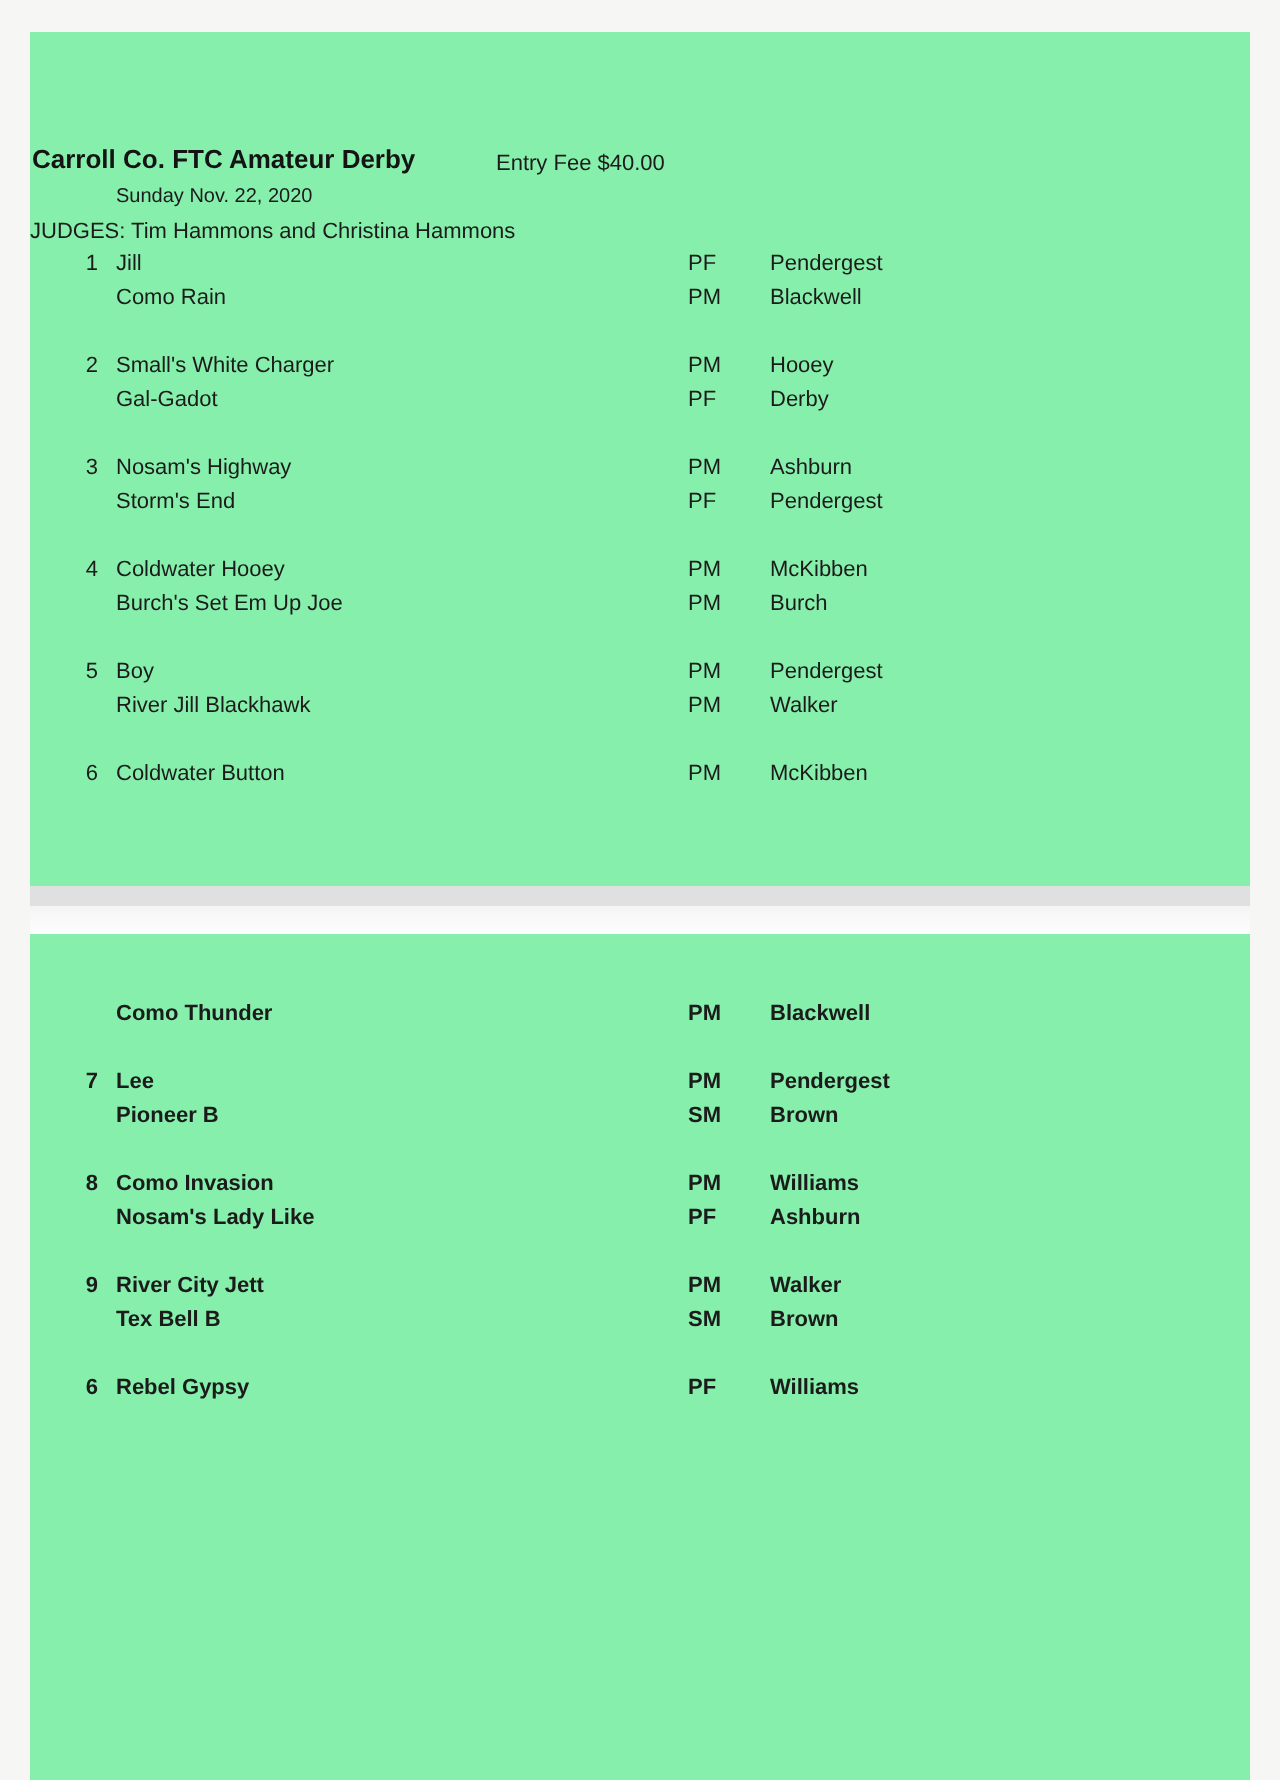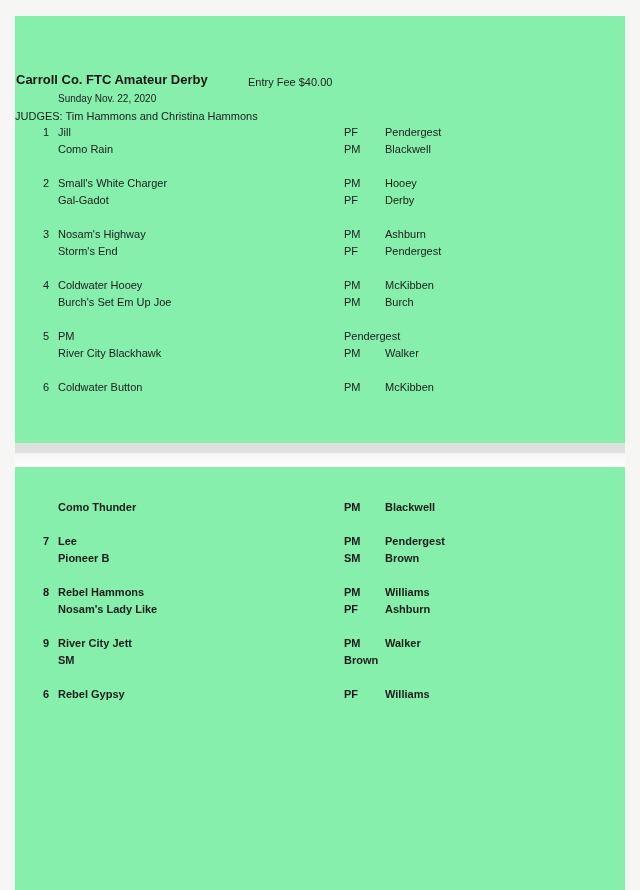--- a/index.html
+++ b/index.html
@@ -104,26 +104,27 @@
           <div class="entry-line">
             <span class="cell cell-num"></span>
             <span class="cell cell-dog">Burch's Set Em Up Joe</span>
             <span class="cell cell-code">PM</span>
             <span class="cell cell-handler">Burch</span>
           </div>
         </div>
         <div class="entry">
           <div class="entry-line">
             <span class="cell cell-num">5</span>
-            <span class="cell cell-code">PM</span>
-            <span class="cell cell-handler">Pendergest</span>
-          </div>
-          <div class="entry-line">
-            <span class="cell cell-num"></span>
-            <span class="cell cell-dog">River City Blackhawk</span>
+            <span class="cell cell-dog">Boy</span>
+            <span class="cell cell-code">PM</span>
+            <span class="cell cell-handler">Pendergest</span>
+          </div>
+          <div class="entry-line">
+            <span class="cell cell-num"></span>
+            <span class="cell cell-dog">River Jill Blackhawk</span>
             <span class="cell cell-code">PM</span>
             <span class="cell cell-handler">Walker</span>
           </div>
         </div>
         <div class="entry">
           <div class="entry-line">
             <span class="cell cell-num">6</span>
             <span class="cell cell-dog">Coldwater Button</span>
             <span class="cell cell-code">PM</span>
             <span class="cell cell-handler">McKibben</span>
@@ -154,40 +155,41 @@
           <div class="entry-line">
             <span class="cell cell-num"></span>
             <span class="cell cell-dog">Pioneer B</span>
             <span class="cell cell-code">SM</span>
             <span class="cell cell-handler">Brown</span>
           </div>
         </div>
         <div class="entry">
           <div class="entry-line">
             <span class="cell cell-num">8</span>
-            <span class="cell cell-dog">Rebel Hammons</span>
+            <span class="cell cell-dog">Como Invasion</span>
             <span class="cell cell-code">PM</span>
             <span class="cell cell-handler">Williams</span>
           </div>
           <div class="entry-line">
             <span class="cell cell-num"></span>
             <span class="cell cell-dog">Nosam's Lady Like</span>
             <span class="cell cell-code">PF</span>
             <span class="cell cell-handler">Ashburn</span>
           </div>
         </div>
         <div class="entry">
           <div class="entry-line">
             <span class="cell cell-num">9</span>
             <span class="cell cell-dog">River City Jett</span>
             <span class="cell cell-code">PM</span>
             <span class="cell cell-handler">Walker</span>
           </div>
           <div class="entry-line">
             <span class="cell cell-num"></span>
+            <span class="cell cell-dog">Tex Bell B</span>
             <span class="cell cell-code">SM</span>
             <span class="cell cell-handler">Brown</span>
           </div>
         </div>
         <div class="entry">
           <div class="entry-line">
             <span class="cell cell-num">6</span>
             <span class="cell cell-dog">Rebel Gypsy</span>
             <span class="cell cell-code">PF</span>
             <span class="cell cell-handler">Williams</span>

